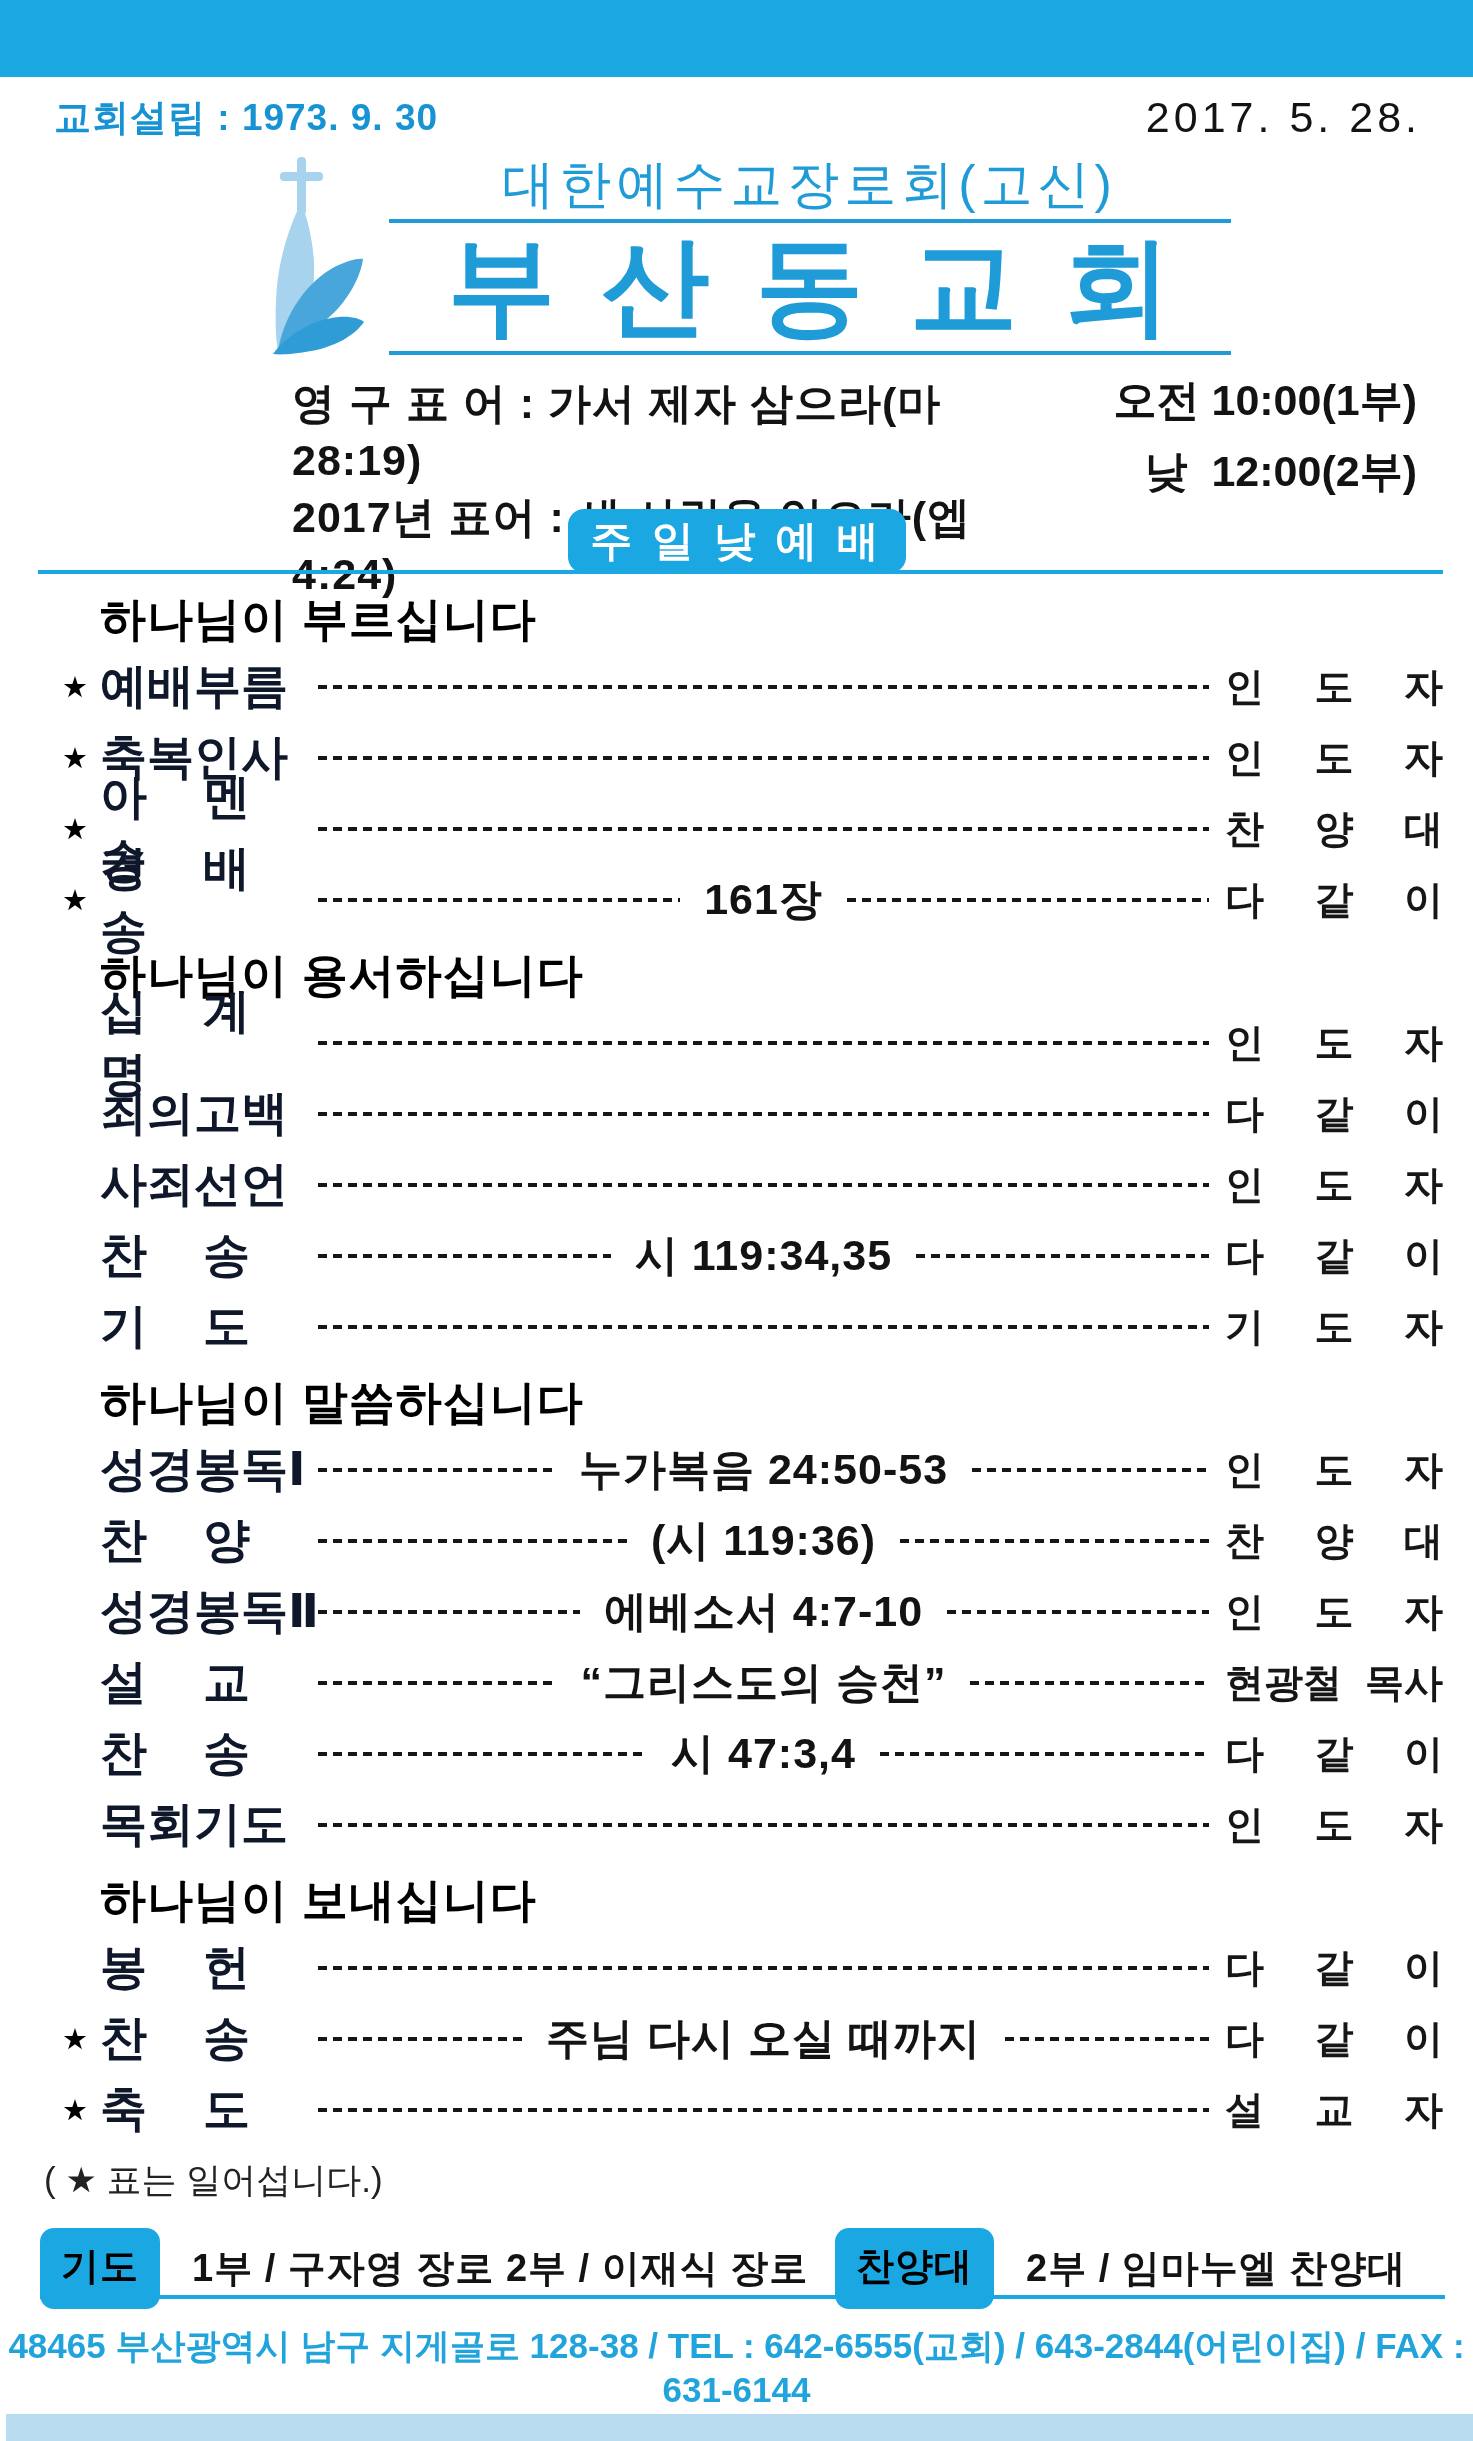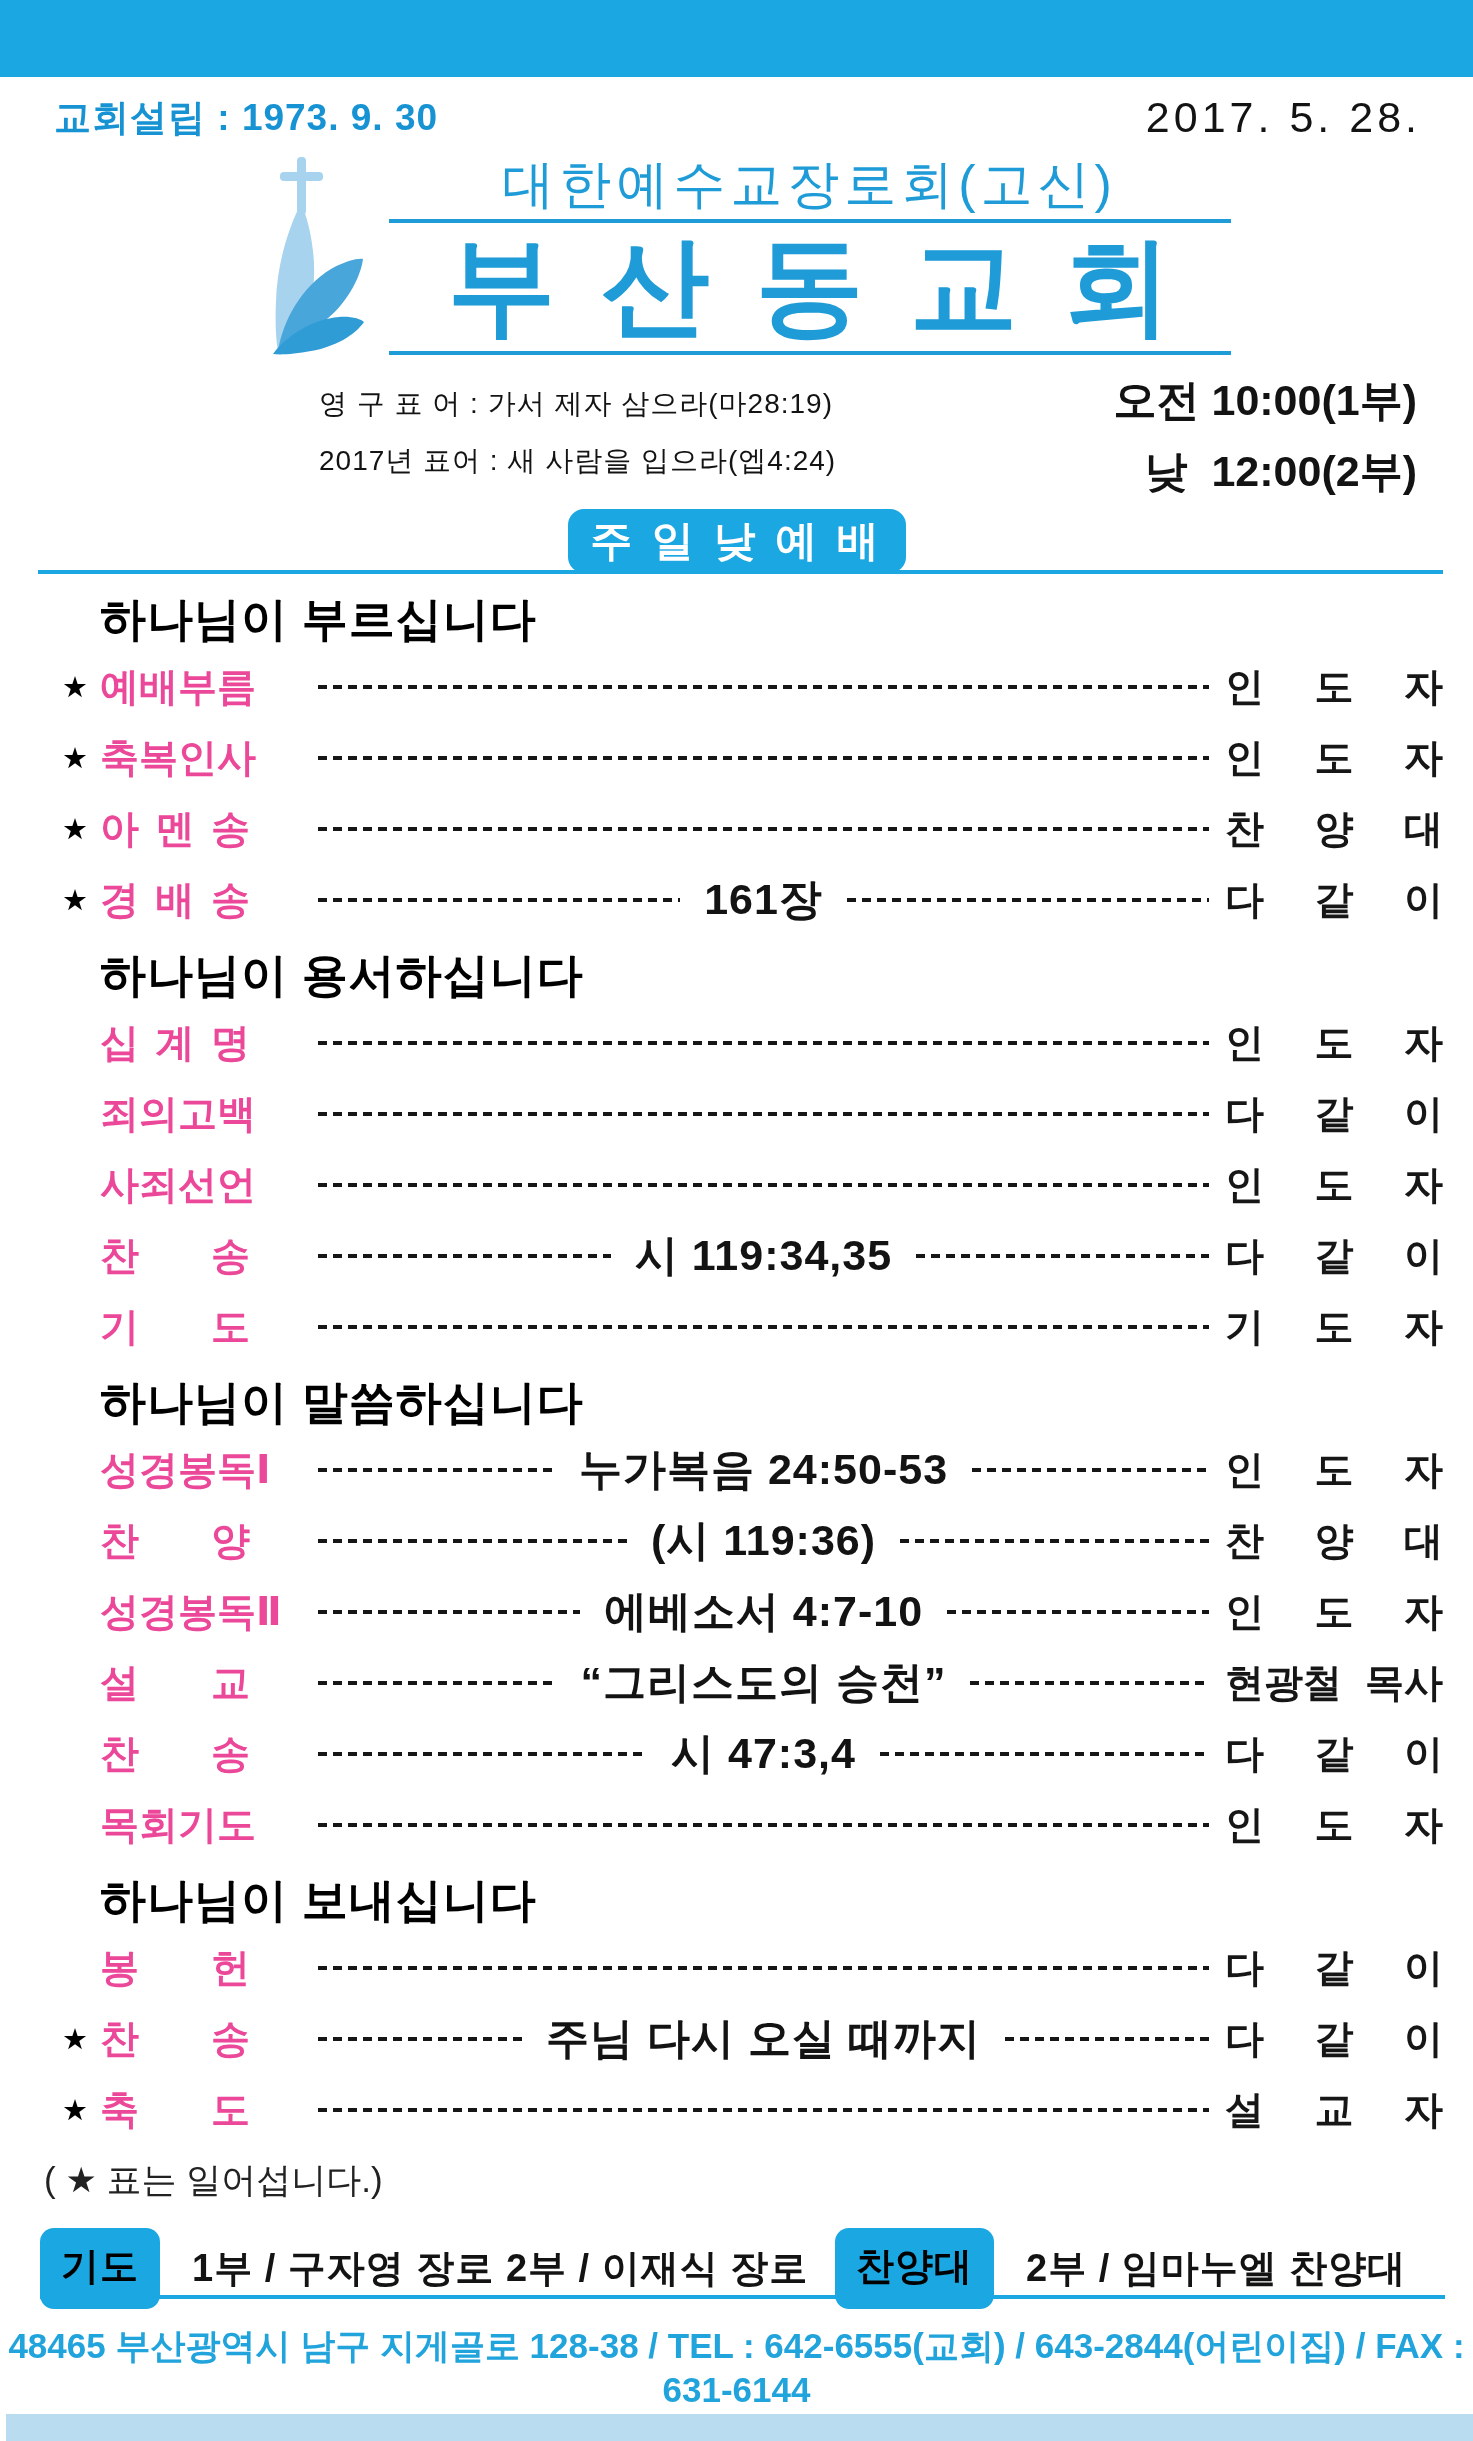--- a/index.html
+++ b/index.html
@@ -25,36 +25,36 @@
   .logo{width:122px;height:204px;flex:0 0 auto;}
   .title-col{width:842px;text-align:center;}
   .denomination{color:var(--title-blue);font-size:52px;font-weight:500;letter-spacing:5px;line-height:60px;}
   .rule{height:4px;background:var(--title-blue);width:100%;}
   .rule.top{margin-top:5px;}
   .church-name{color:var(--title-blue);font-size:108px;font-weight:900;letter-spacing:46px;line-height:126px;white-space:nowrap;text-indent:46px;text-align:center;}
   .rule.bottom{margin-top:2px;}
 
   .motto-row{display:flex;margin-top:20px;padding-left:292px;padding-right:56px;height:118px;}
   .mottos{flex:1 1 auto;}
-  .motto-line{font-size:28px;font-weight:400;line-height:57px;letter-spacing:1px;margin-left:27px;}
+  .motto-line{font-size:43px;font-weight:700;line-height:57px;letter-spacing:1px;}
   .times{width:350px;text-align:right;}
   .time-line{font-size:43px;font-weight:600;line-height:50px;white-space:pre;}
   .time-line + .time-line{margin-top:21px;}
 
   .badge-wrap{position:relative;margin-top:16px;height:70px;}
   .badge-line{position:absolute;left:38px;right:30px;bottom:5px;height:4px;background:var(--accent);}
   .service-badge{position:relative;z-index:1;width:338px;height:64px;margin:0 auto;background:var(--accent);
     border-radius:16px;color:#fff;font-size:42px;font-weight:800;letter-spacing:4px;
     display:flex;align-items:center;justify-content:center;}
 
   #order{margin-top:10px;}
   .section-heading{font-size:46px;font-weight:900;letter-spacing:1px;line-height:52px;margin:14px 0 6px 100px;color:#000;}
   .worship-row{display:flex;align-items:center;height:71px;padding-left:62px;padding-right:30px;}
   .star{width:38px;font-size:29px;color:#000;flex:0 0 auto;}
-  .item-label{width:150px;flex:0 0 auto;font-size:39px;font-weight:600;color:#ec4899;
+  .item-label{width:150px;flex:0 0 auto;font-size:47px;font-weight:600;color:#0f172a;
     text-align:justify;text-align-last:justify;word-break:keep-all;}
   .dash{flex:1 1 0;height:4px;background:repeating-linear-gradient(90deg,#161616 0 9px,transparent 9px 15px);}
   .dash.lead{margin-left:68px;margin-right:18px;}
   .dash.tail{margin-left:18px;margin-right:16px;}
   .dash.solo{margin-left:68px;margin-right:16px;}
   .item-center{flex:0 0 auto;font-size:43px;font-weight:800;letter-spacing:1px;padding:0 6px;white-space:nowrap;}
   .item-role{width:218px;flex:0 0 auto;font-size:39px;font-weight:600;color:#161616;
     text-align:justify;text-align-last:justify;word-break:keep-all;}
 
   .footnote{margin:12px 0 0 44px;font-size:35px;font-weight:400;color:#222;height:44px;}

